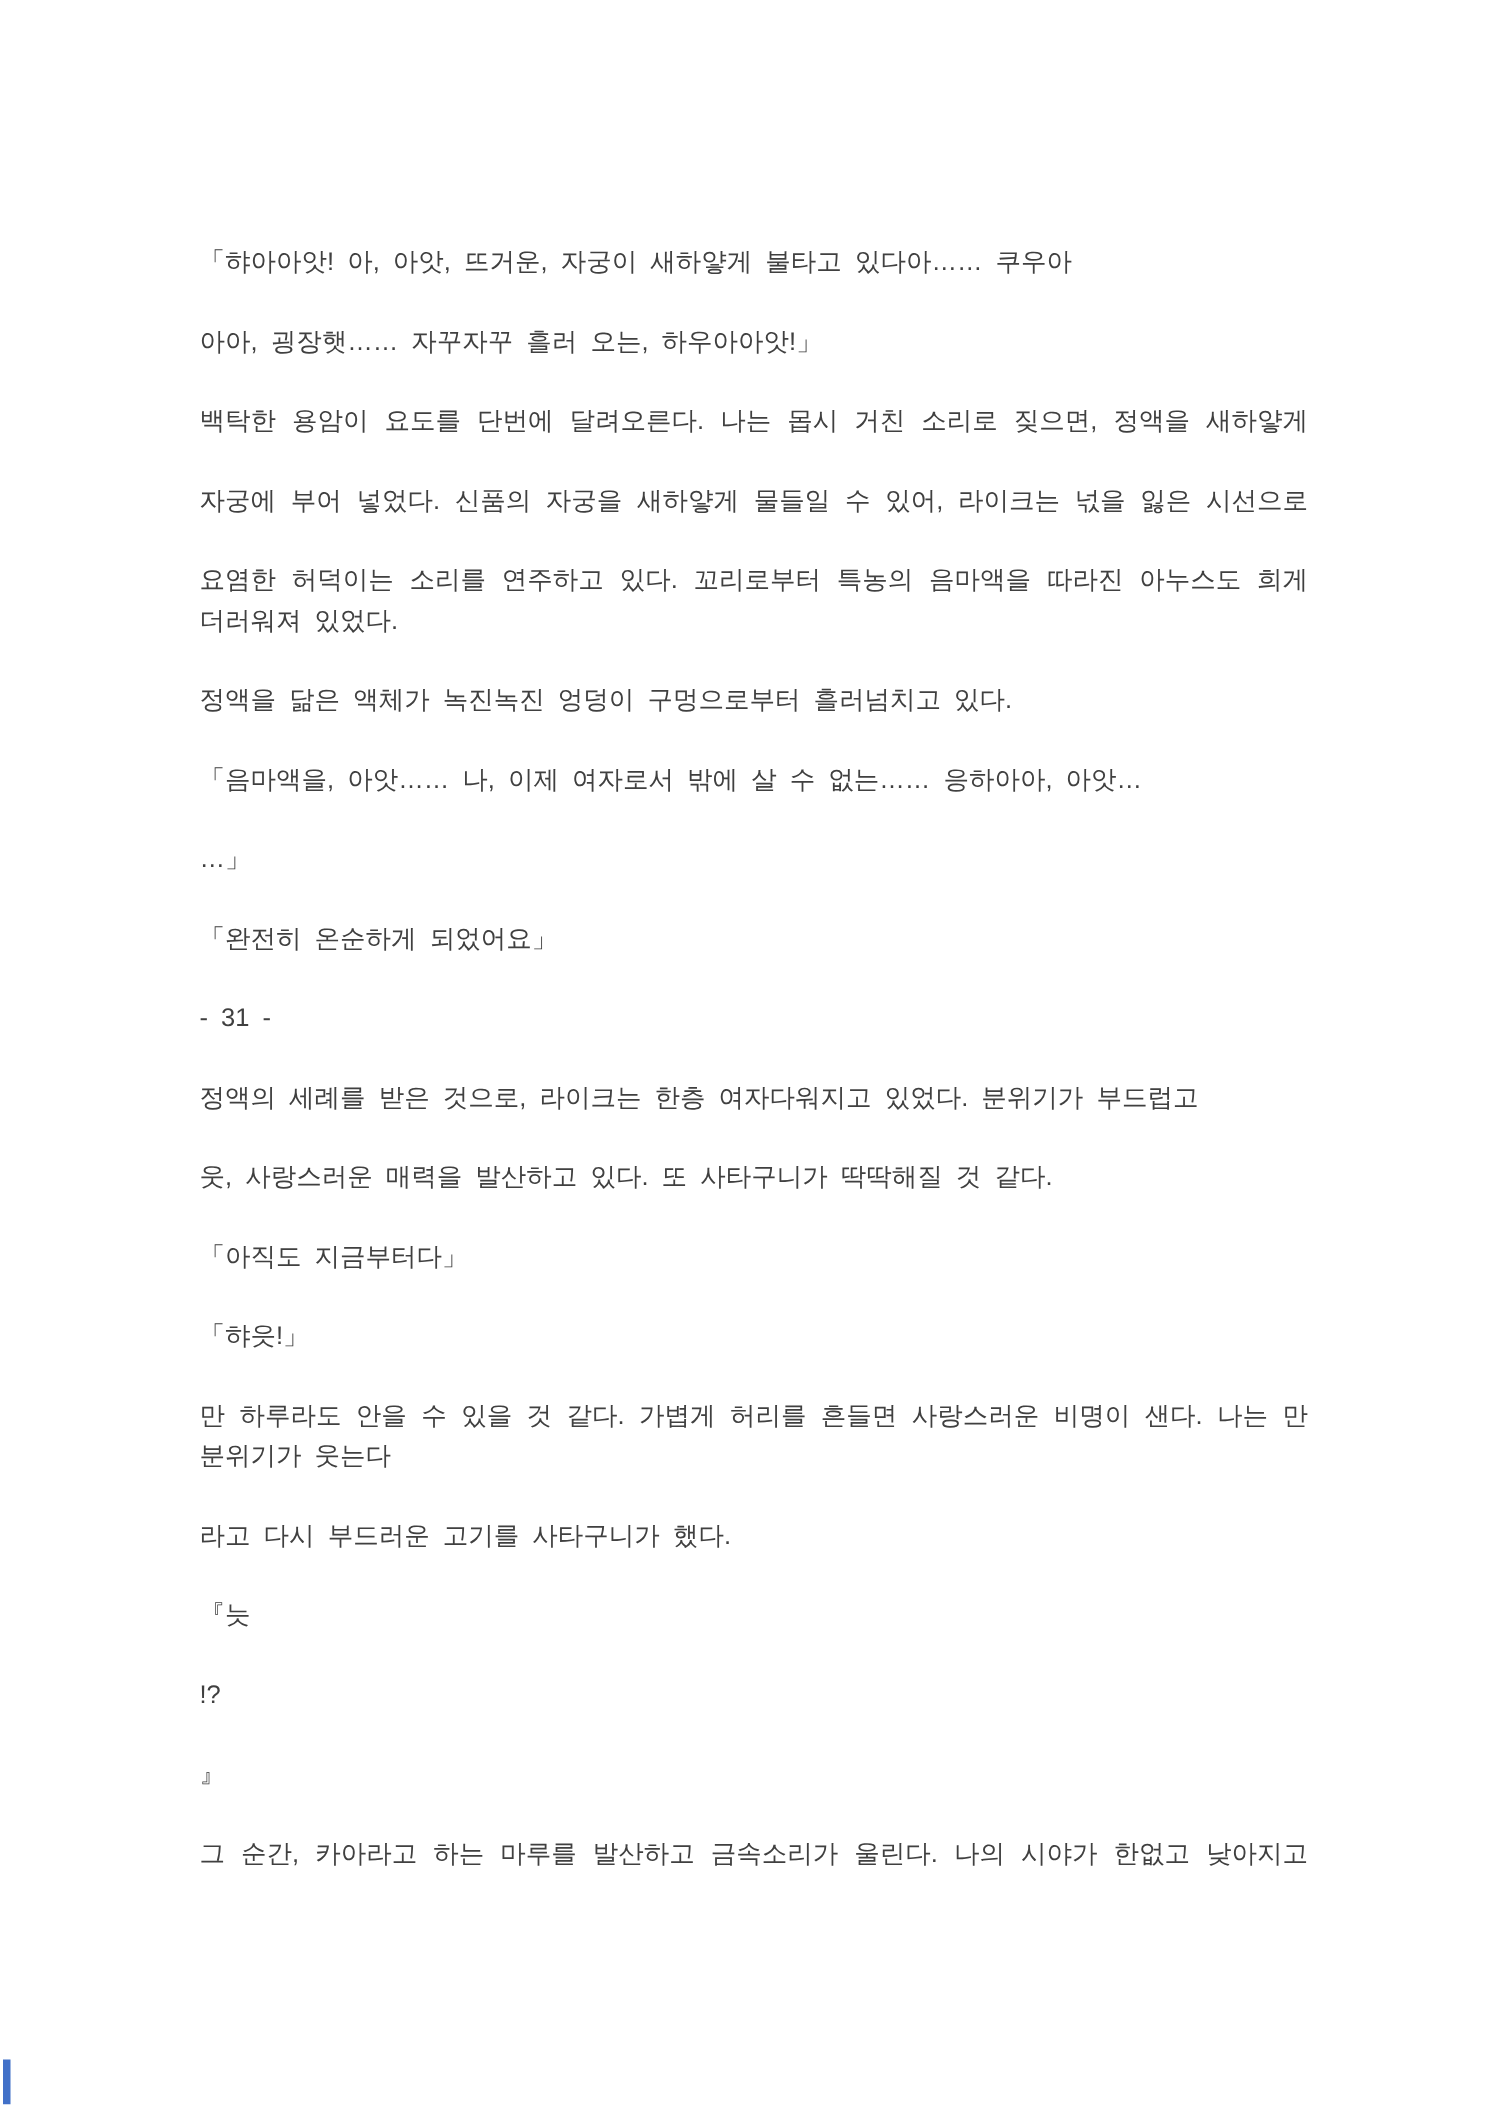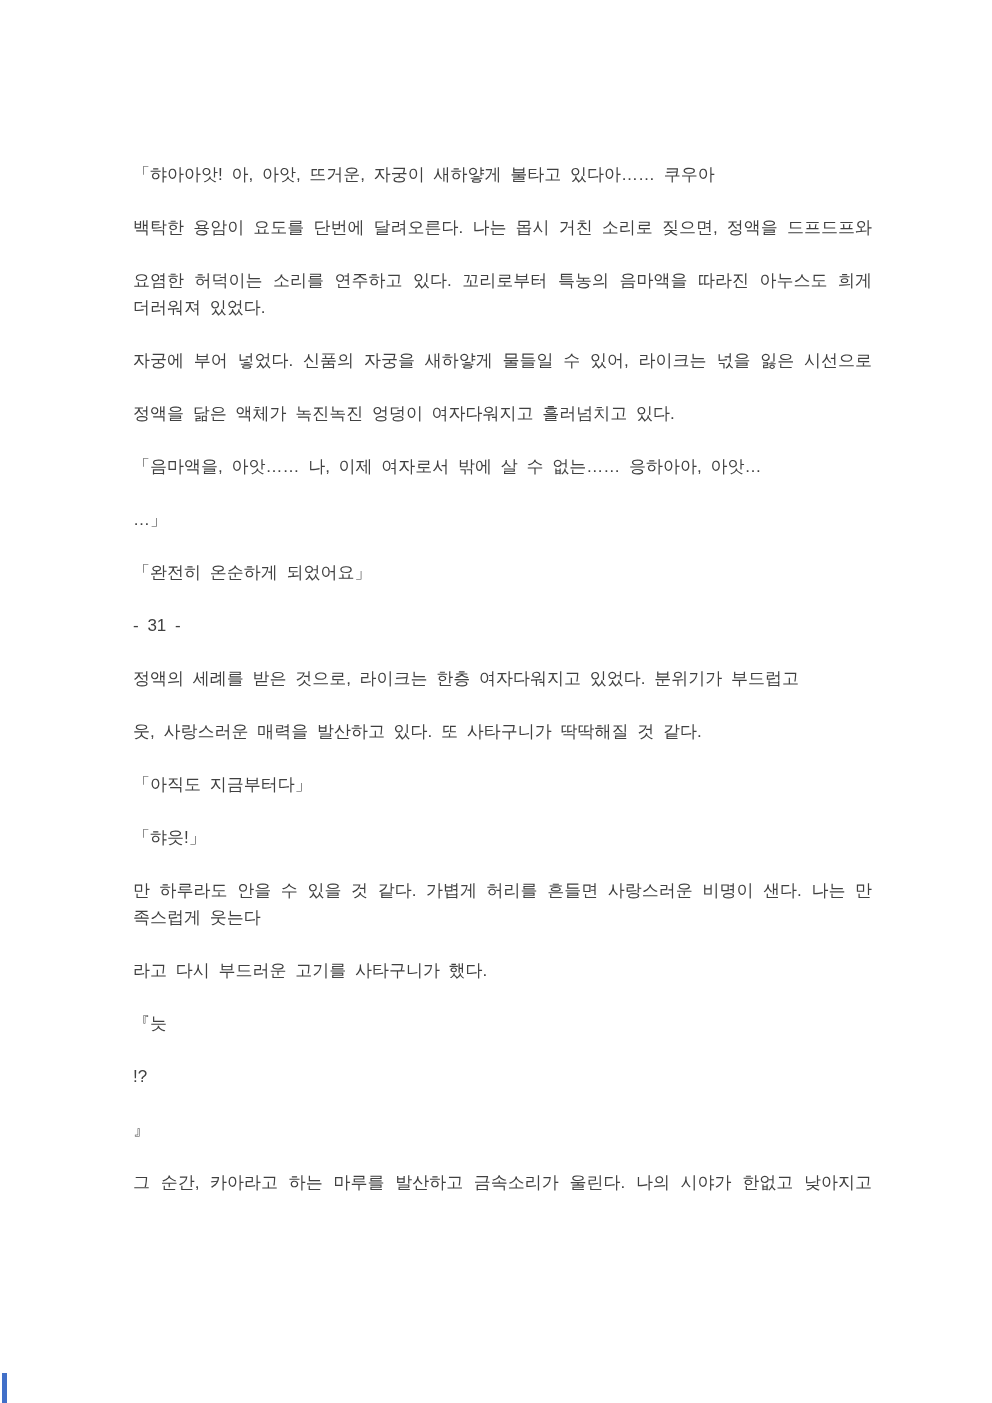--- a/index.html
+++ b/index.html
@@ -39,31 +39,34 @@
 </style>
 </head>
 <body style="color: rgb(64, 64, 64); background: rgb(255, 255, 255);">
 
 <div class="page">
   <div class="content">
       <div class="para">
         <div class="line">「햐아아앗! 아, 아앗, 뜨거운, 자궁이 새하얗게 불타고 있다아…… 쿠우아</div>
       </div>
       <div class="para">
-        <div class="line fill">백탁한 용암이 요도를 단번에 달려오른다. 나는 몹시 거친 소리로 짖으면, 정액을 드프드프와</div>
+        <div class="line">아아, 굉장햇…… 자꾸자꾸 흘러 오는, 하우아아앗!」</div>
+      </div>
+      <div class="para">
+        <div class="line fill">백탁한 용암이 요도를 단번에 달려오른다. 나는 몹시 거친 소리로 짖으면, 정액을 새하얗게</div>
+      </div>
+      <div class="para">
+        <div class="line fill">자궁에 부어 넣었다. 신품의 자궁을 새하얗게 물들일 수 있어, 라이크는 넋을 잃은 시선으로</div>
       </div>
       <div class="para">
         <div class="line fill">요염한 허덕이는 소리를 연주하고 있다. 꼬리로부터 특농의 음마액을 따라진 아누스도 희게</div>
         <div class="line">더러워져 있었다.</div>
       </div>
       <div class="para">
-        <div class="line fill">자궁에 부어 넣었다. 신품의 자궁을 새하얗게 물들일 수 있어, 라이크는 넋을 잃은 시선으로</div>
-      </div>
-      <div class="para">
-        <div class="line">정액을 닮은 액체가 녹진녹진 엉덩이 여자다워지고 흘러넘치고 있다.</div>
+        <div class="line">정액을 닮은 액체가 녹진녹진 엉덩이 구멍으로부터 흘러넘치고 있다.</div>
       </div>
       <div class="para">
         <div class="line">「음마액을, 아앗…… 나, 이제 여자로서 밖에 살 수 없는…… 응하아아, 아앗…</div>
       </div>
       <div class="para">
         <div class="line">…」</div>
       </div>
       <div class="para">
         <div class="line">「완전히 온순하게 되었어요」</div>
       </div>
@@ -77,21 +80,21 @@
         <div class="line">웃, 사랑스러운 매력을 발산하고 있다. 또 사타구니가 딱딱해질 것 같다.</div>
       </div>
       <div class="para">
         <div class="line">「아직도 지금부터다」</div>
       </div>
       <div class="para">
         <div class="line">「햐읏!」</div>
       </div>
       <div class="para">
         <div class="line fill">만 하루라도 안을 수 있을 것 같다. 가볍게 허리를 흔들면 사랑스러운 비명이 샌다. 나는 만</div>
-        <div class="line">족스럽게 웃는다</div>
+        <div class="line">분위기가 웃는다</div>
       </div>
       <div class="para">
         <div class="line">라고 다시 부드러운 고기를 사타구니가 했다.</div>
       </div>
       <div class="para">
         <div class="line">『늣</div>
       </div>
       <div class="para">
         <div class="line">!?</div>
       </div>

